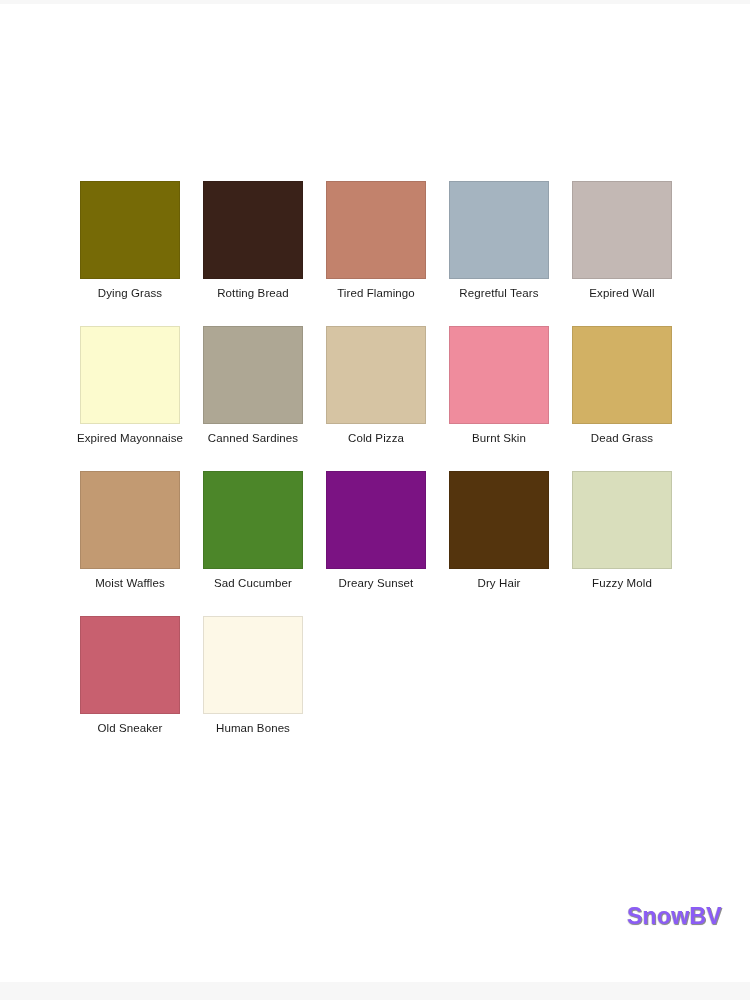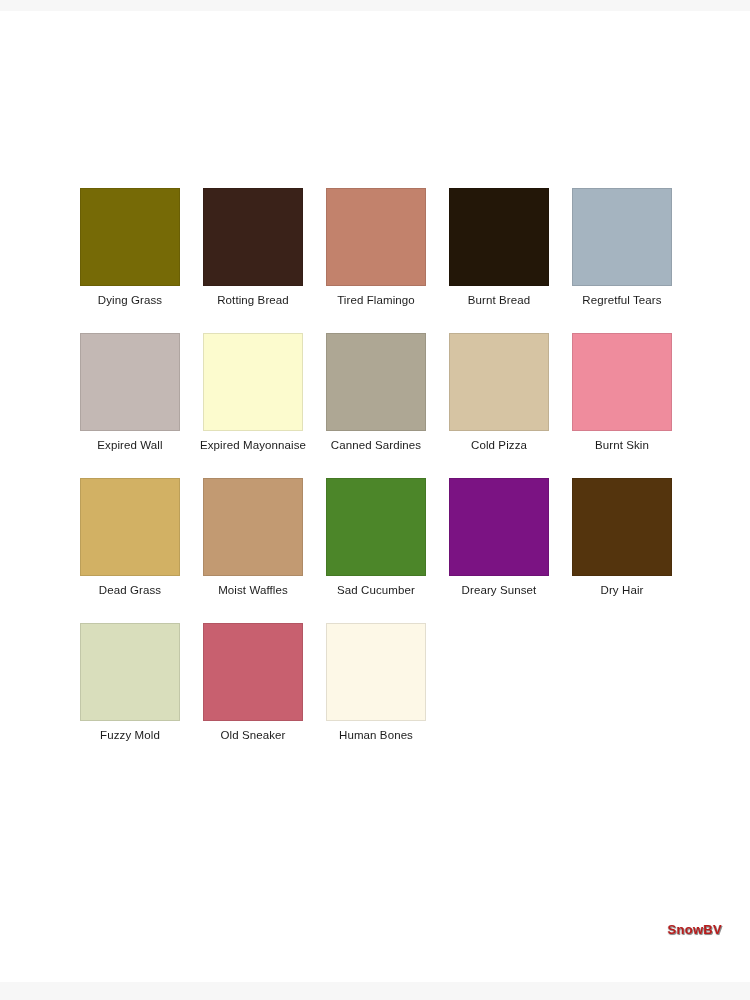--- a/index.html
+++ b/index.html
@@ -22,21 +22,21 @@
     width: 750px;
     background: #f7f7f7;
   }
   .band-top { top: 0; height: 18px; }
   .band-bottom { top: 982px; height: 18px; }
 
   
   .artboard {
     position: absolute;
     left: 0;
-    top: 11px;
+    top: 4px;
     width: 750px;
     height: 964px;
     background: #ffffff;
   }
 
   
   .palette-grid {
     position: absolute;
     left: 80px;
     top: 177px;
@@ -74,24 +74,24 @@
   
   .swatch-cell .swatch-label {
     width: 150px;
   }
 
   
   .watermark {
     position: absolute;
     right: 28px;
     bottom: 38px;
-    font-size: 13px;
+    font-size: 23px;
     font-weight: bold;
     letter-spacing: 0.3px;
-    color: #b91c1c;
+    color: #8b5cf6;
     text-shadow:
       1px 1px 0 #8d8d8d,
       -0.5px -0.5px 0 #c9c9c9,
       0 1px 1px rgba(120,120,120,0.55);
     user-select: none;
   }
 </style>
 </head>
 <body>
 
@@ -103,24 +103,20 @@
         <div class="swatch-chip" style="background: rgb(118, 106, 6);"></div>
         <div class="swatch-label">Dying Grass</div>
       </div>
       <div class="swatch-cell">
         <div class="swatch-chip" style="background: rgb(58, 34, 25);"></div>
         <div class="swatch-label">Rotting Bread</div>
       </div>
       <div class="swatch-cell">
         <div class="swatch-chip" style="background: rgb(194, 130, 108);"></div>
         <div class="swatch-label">Tired Flamingo</div>
-      </div>
-      <div class="swatch-cell">
-        <div class="swatch-chip" style="background: rgb(35, 23, 8);"></div>
-        <div class="swatch-label">Burnt Bread</div>
       </div>
       <div class="swatch-cell">
         <div class="swatch-chip" style="background: rgb(165, 180, 192);"></div>
         <div class="swatch-label">Regretful Tears</div>
       </div>
       <div class="swatch-cell">
         <div class="swatch-chip" style="background: rgb(195, 184, 180);"></div>
         <div class="swatch-label">Expired Wall</div>
       </div>
       <div class="swatch-cell">

